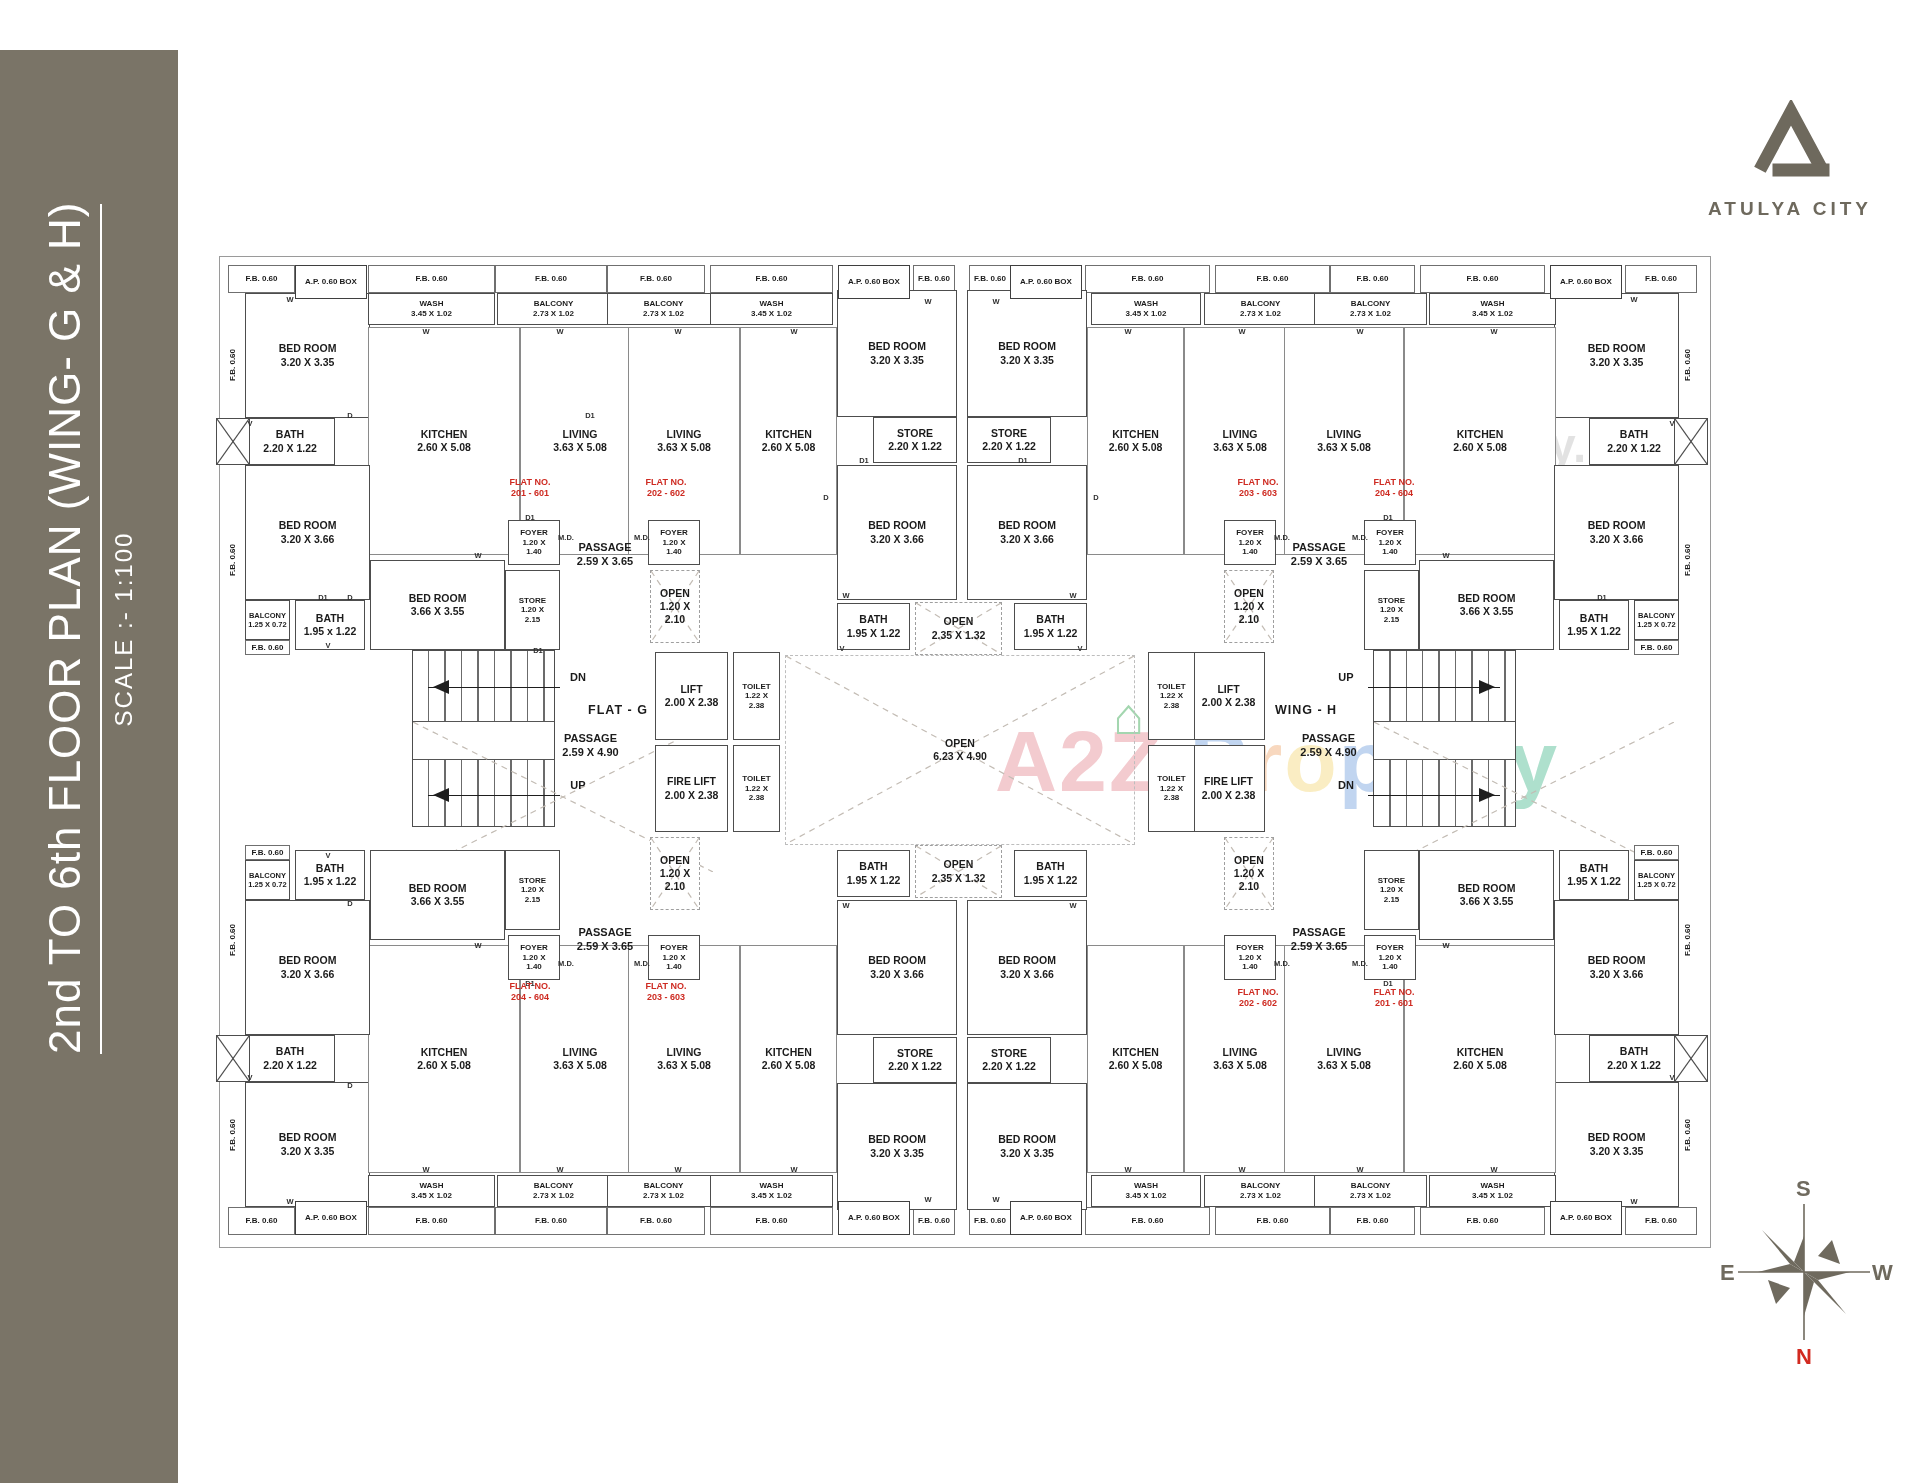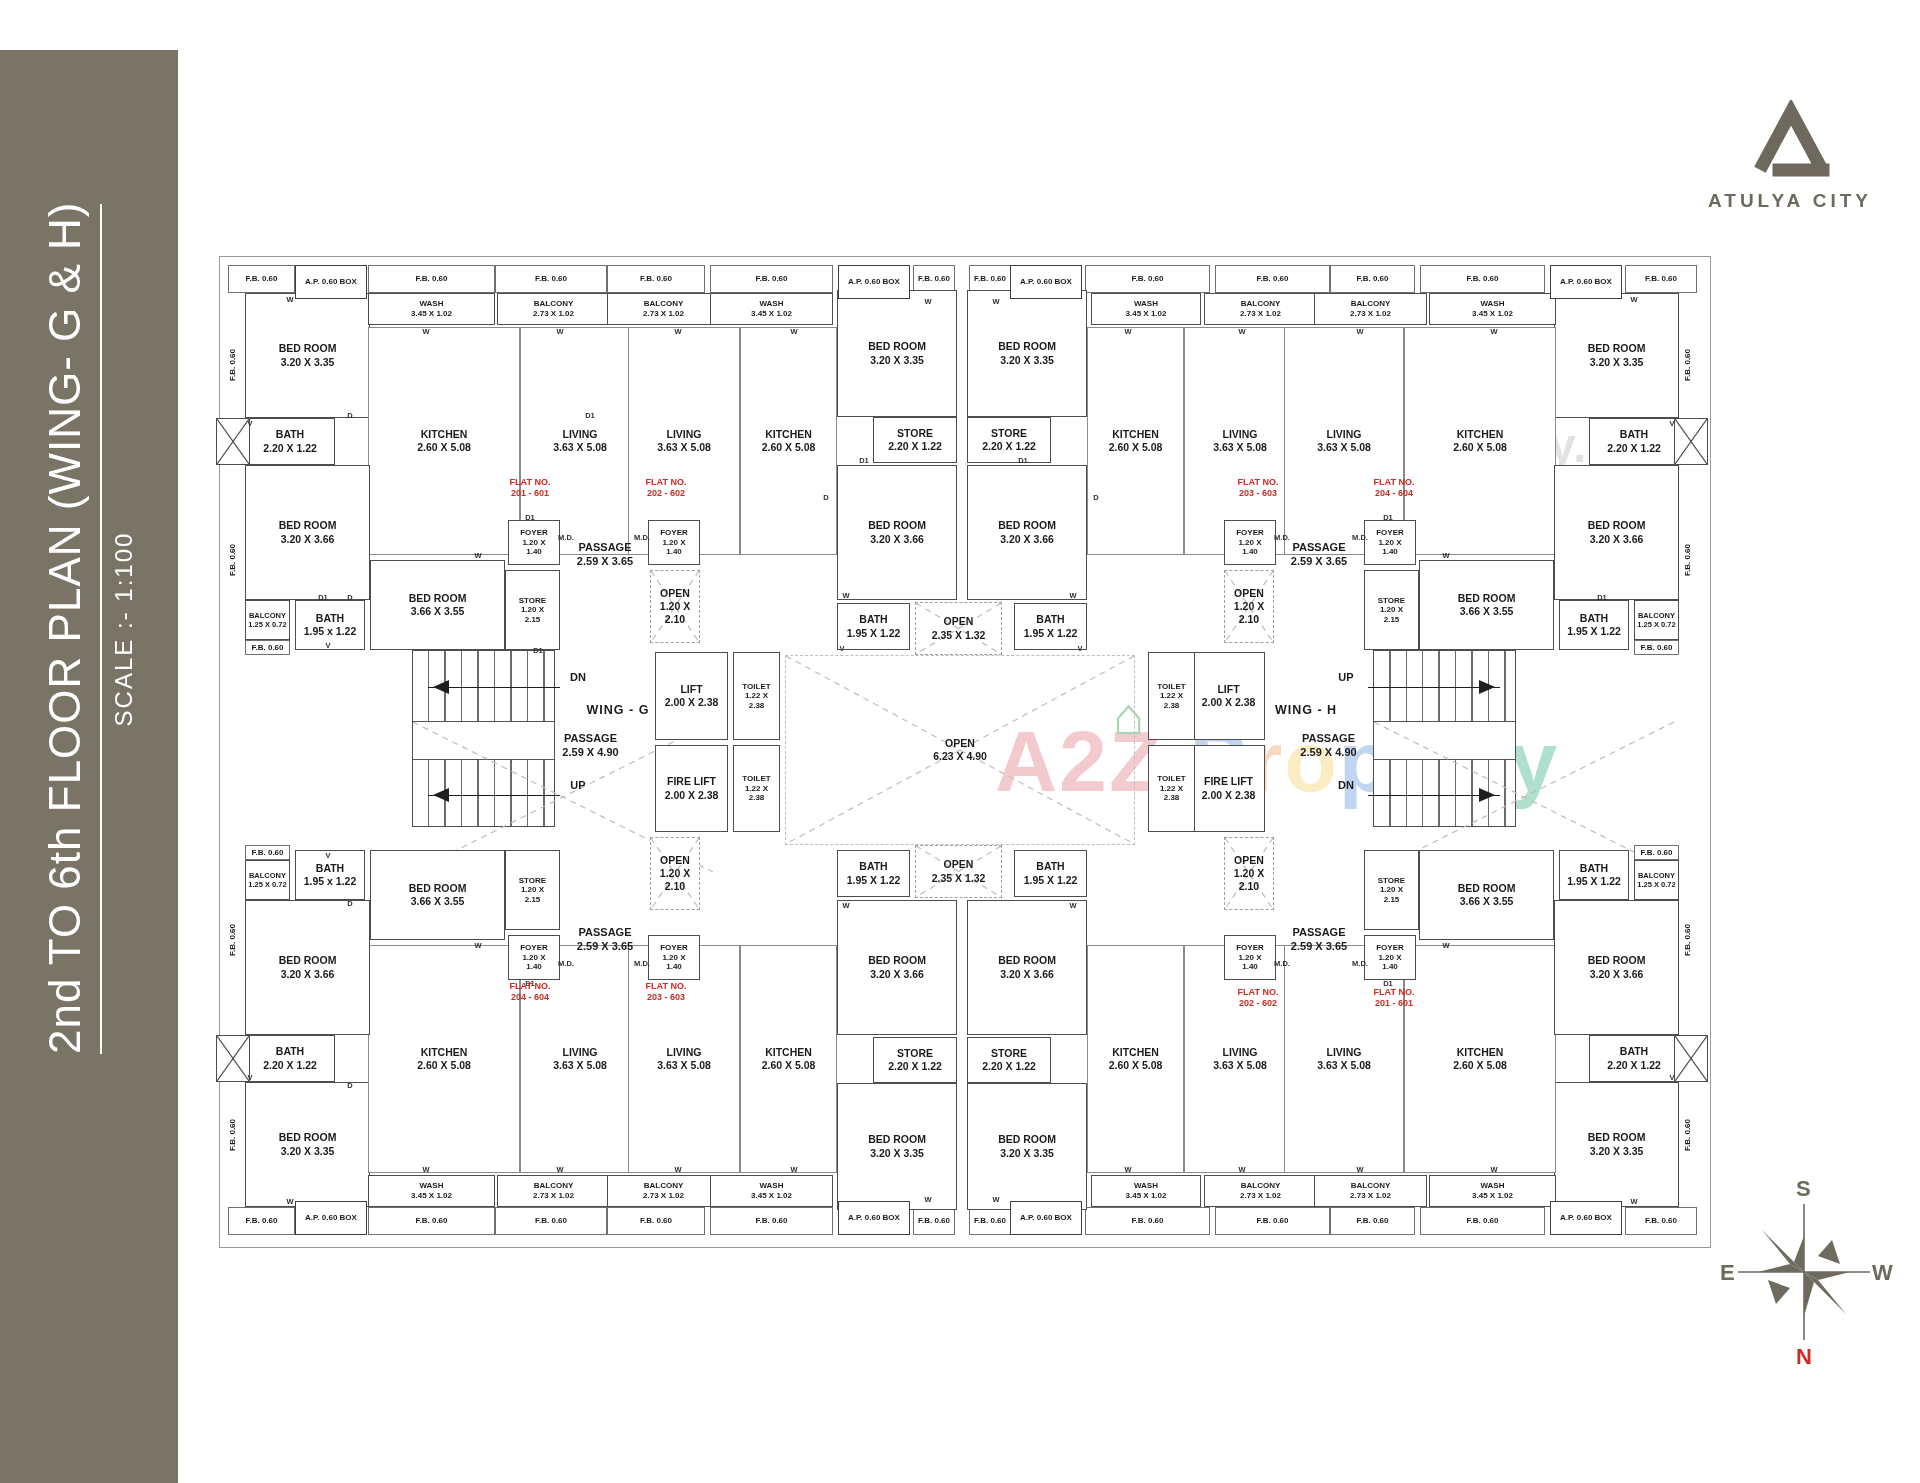--- a/index.html
+++ b/index.html
@@ -11,21 +11,21 @@
   #badge svg{display:block}
   #badge .num{position:absolute;left:36px;top:26px;font:bold 38px "Liberation Serif",serif;color:#111;}
   #side-title{position:absolute;left:-336px;top:530px;width:850px;transform:rotate(-90deg);
               transform-origin:center;text-align:center;color:#fff;}
   #side-title .t1{font-size:44px;letter-spacing:1px;white-space:nowrap;padding-bottom:10px;
                   border-bottom:2px solid #fff;}
   #side-title .t2{font-size:24px;letter-spacing:2px;padding-top:8px;}
   
   #brand{position:absolute;left:1690px;top:100px;width:200px;text-align:center;}
   #brand .mark{display:block;margin:0 auto;}
-  #brand .name{margin-top:12px;font-weight:bold;font-size:19px;letter-spacing:4px;}
+  #brand .name{margin-top:20px;font-weight:bold;font-size:19px;letter-spacing:4px;}
   
   #compass{position:absolute;left:1724px;top:1182px;width:160px;height:180px;}
   #compass .pt{position:absolute;font-weight:bold;font-size:22px;color:#6f6a5e;}
   #compass .n{color:#d22a20;}
   
   #wm-url{position:absolute;left:1150px;top:418px;font-weight:bold;font-size:48px;
           letter-spacing:1px;color:#9b9b9b;opacity:.28;white-space:nowrap;}
   #wm-brand{position:absolute;left:995px;top:712px;font-weight:bold;font-size:86px;
             letter-spacing:2px;white-space:nowrap;opacity:.55;}
   #wm-brand .house{position:absolute;left:118px;top:-26px;font-size:52px;color:#58b56e;}
@@ -621,21 +621,21 @@
           <line x1="100%" y1="0%" x2="0%" y2="100%" stroke="#c3bcb4" stroke-width="1.2" stroke-dasharray="6 5"></line>
         </svg>
         <div>
           <div>OPEN</div>
           <div>1.20 X</div>
           <div>2.10</div>
         </div>
       </div>
       <div class="rm wing" style="left: 352px; top: 438px; width: 76px; height: 16px;">
         <div>
-          <div>WING - G</div>
+          <div>FLAT - G</div>
         </div>
       </div>
       <div class="rm t" style="left: 320px; top: 466px; width: 85px; height: 30px;">
         <div>
           <div>PASSAGE</div>
           <div>2.59 X 4.90</div>
         </div>
       </div>
       <div class="rm t" style="left: 332px; top: 406px; width: 36px; height: 14px;">
         <div>

